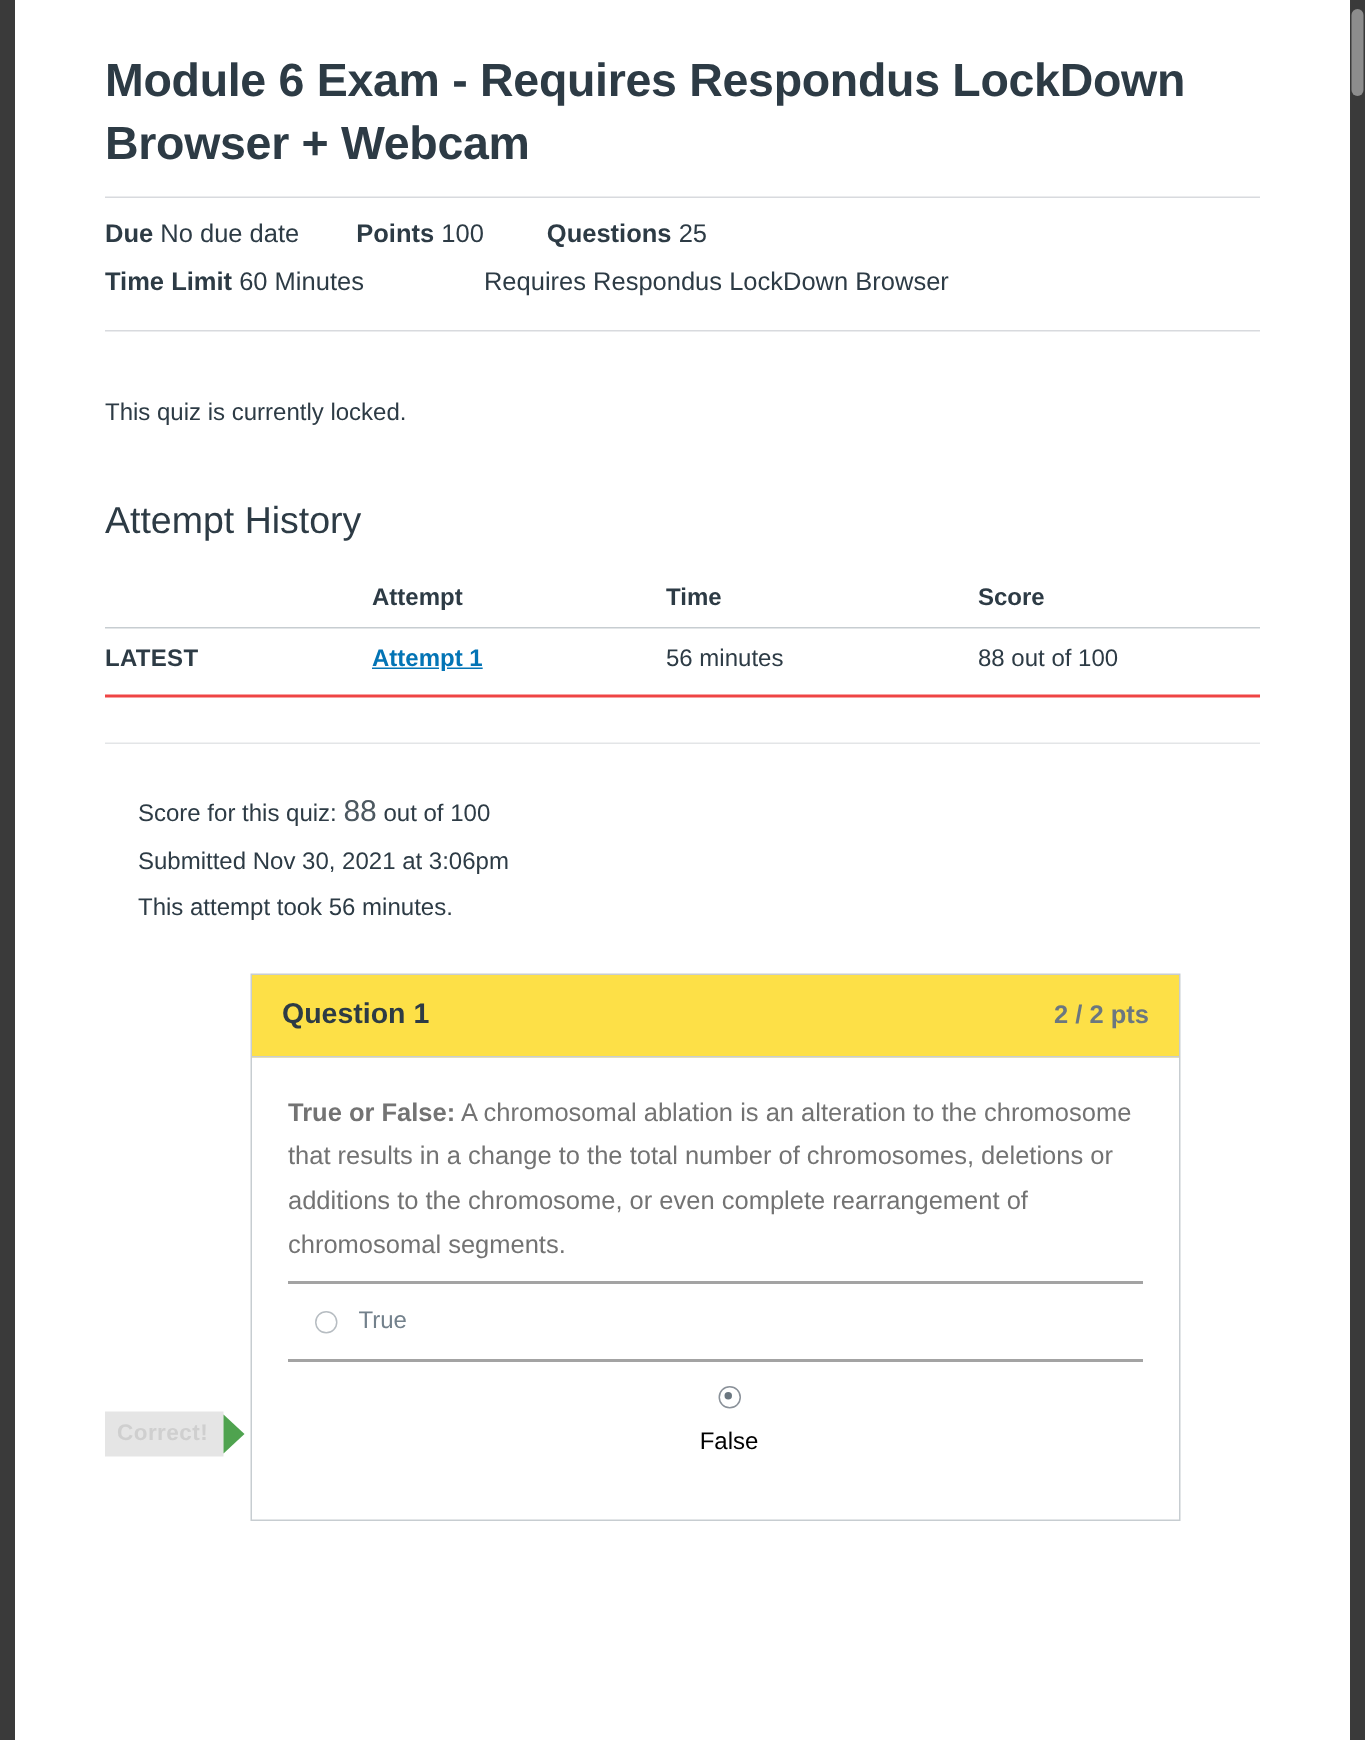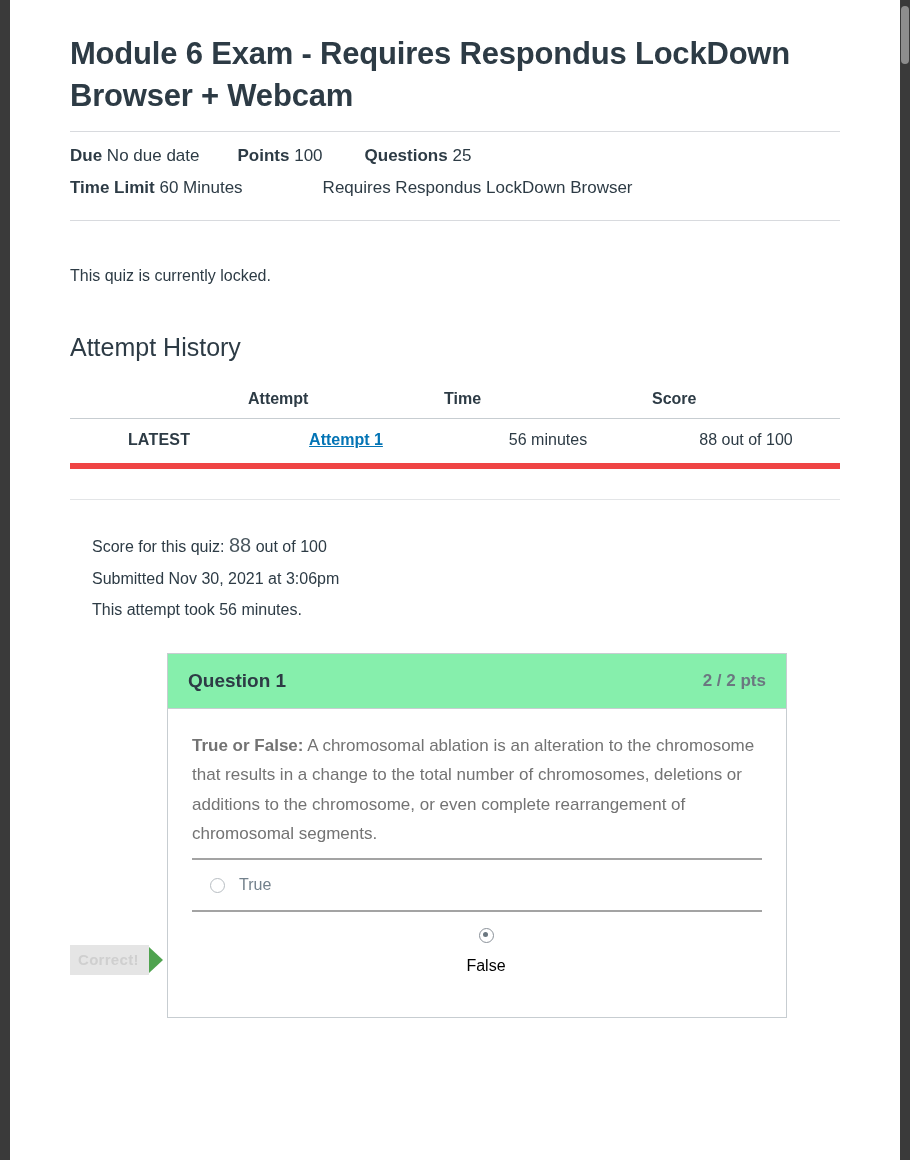--- a/index.html
+++ b/index.html
@@ -75,22 +75,21 @@
   }
   table.attempts th {
     text-align: left;
     font-weight: bold;
     padding: 6px 0 10px 0;
     border-bottom: 1px solid #c7cdd1;
     font-size: 16px;
   }
   table.attempts td {
     padding: 12px 0 14px 0;
-    border-bottom: 6px solid #ef4444;
-    text-align: center;
+    border-bottom: 2px solid #ef4444;
   }
   th.col-blank, td.col-blank { width: 178px; }
   th.col-attempt, td.col-attempt { width: 196px; margin-top: 18px; }
   th.col-time, td.col-time { width: 208px; }
   td.latest { font-weight: bold; letter-spacing: 0.2px; }
   a.attempt-link {
     color: #0374b5;
     text-decoration: underline;
     font-weight: bold;
   }
@@ -113,21 +112,21 @@
   .question-wrap {
     position: relative;
     margin: 28px 0 0 97px;
     width: 620px;
   }
   .question {
     border: 1px solid #c7cdd1;
     background: #fff;
   }
   .question-header {
-    background: #86efac;
+    background: #fde047;
     border-bottom: 1px solid #c7cdd1;
     display: flex;
     justify-content: space-between;
     align-items: center;
     padding: 16px 20px;
   }
   .question-name {
     font-size: 19px;
     font-weight: bold;
     color: #2d3b45;

